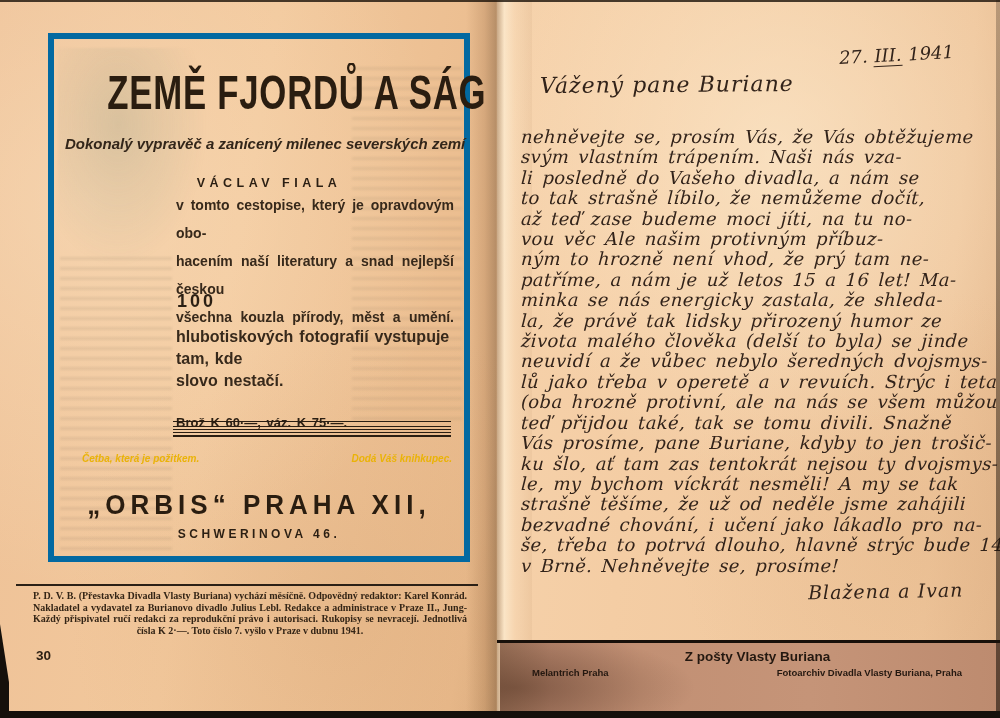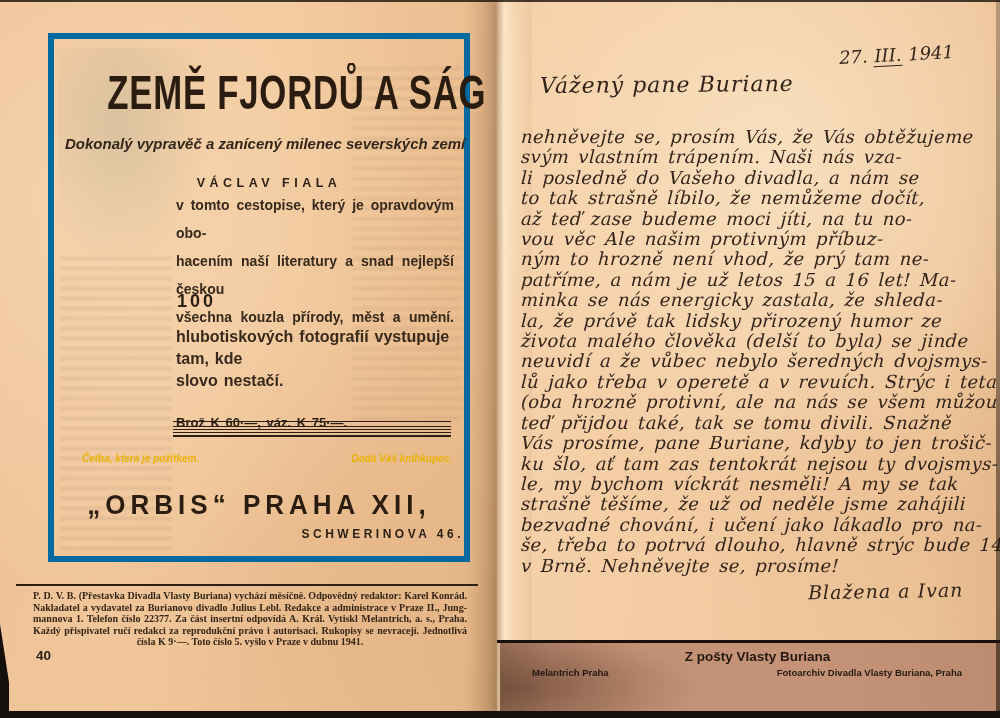--- a/index.html
+++ b/index.html
@@ -61,21 +61,21 @@
     background:linear-gradient(180deg,
       #2a1e12 0 1.5px, transparent 1.5px 5px,
       #2a1e12 5px 6.5px, transparent 6.5px 8px,
       #2a1e12 8px 9.5px, transparent 9.5px 11px,
       #2a1e12 11px 12.5px, transparent 12.5px 14px,
       #2a1e12 14px 16px); }
   .ad-taglines { position:absolute; left:28px; right:12px; top:414px; display:flex; justify-content:space-between;
     font-style:italic; font-weight:700; font-size:10px; color:#eab308; }
   .ad-publisher { position:absolute; left:0; right:0; top:450px; text-align:center; font-weight:700; font-size:26px;
     letter-spacing:5px; transform:scaleY(1.08); white-space:nowrap; color:#2a1d10; }
-  .ad-address { position:absolute; left:0; right:0; top:488px; text-align:right; font-weight:700; font-size:12px; letter-spacing:3.5px; }
+  .ad-address { position:absolute; left:0; right:0; top:488px; text-align:center; font-weight:700; font-size:12px; letter-spacing:3.5px; }
 
   
   .imprint-rule { position:absolute; left:16px; top:584px; width:462px; height:2px; background:#2b2016; z-index:3; }
   .imprint { position:absolute; left:33px; top:590px; width:434px; z-index:3;
     font-family:"Liberation Serif", serif; font-size:10px; line-height:11.6px; color:#342516; font-weight:700; }
   .imprint-line { text-align:justify; text-align-last:justify; }
   .imprint .imprint-line:last-child { text-align-last:center; }
   .page-number { position:absolute; left:36px; top:648px; font-weight:700; font-size:13.5px; color:#2b1f13; z-index:3; }
 
   
@@ -130,25 +130,24 @@
       <span>Dodá Váš knihkupec.</span>
     </div>
     <div class="ad-publisher">„ORBIS“ PRAHA XII,</div>
     <div class="ad-address">SCHWERINOVA 46.</div>
   </div>
 
   <div class="imprint-rule"></div>
   <div class="imprint">
       <div class="imprint-line">P. D. V. B. (Přestavka Divadla Vlasty Buriana) vychází měsíčně. Odpovědný redaktor: Karel Konrád.</div>
       <div class="imprint-line">Nakladatel a vydavatel za Burianovo divadlo Julius Lebl. Redakce a administrace v Praze II., Jung-</div>
-      <div class="imprint-line">mannova 1. Telefon číslo 22377. Za část insertní odpovídá A. Král. Vytiskl Melantrich, a. s., Praha.</div>
       <div class="imprint-line">Každý přispivatel ručí redakci za reprodukční právo i autorisaci. Rukopisy se nevracejí. Jednotlivá</div>
-      <div class="imprint-line">čísla K 9·—. Toto číslo 5. vyšlo v Praze v dubnu 1941.</div>
+      <div class="imprint-line">čísla K 2·—. Toto číslo 7. vyšlo v Praze v dubnu 1941.</div>
     </div>
-  <div class="page-number">40</div>
+  <div class="page-number">30</div>
 
   <div class="page-right"></div>
 
   <div class="hw hw-date">
     <span>27.</span>
     <span class="hw-month">III.</span>
     <span>1941</span>
   </div>
   <div class="hw hw-salutation">Vážený pane Buriane</div>
   <div class="hw hw-body">

